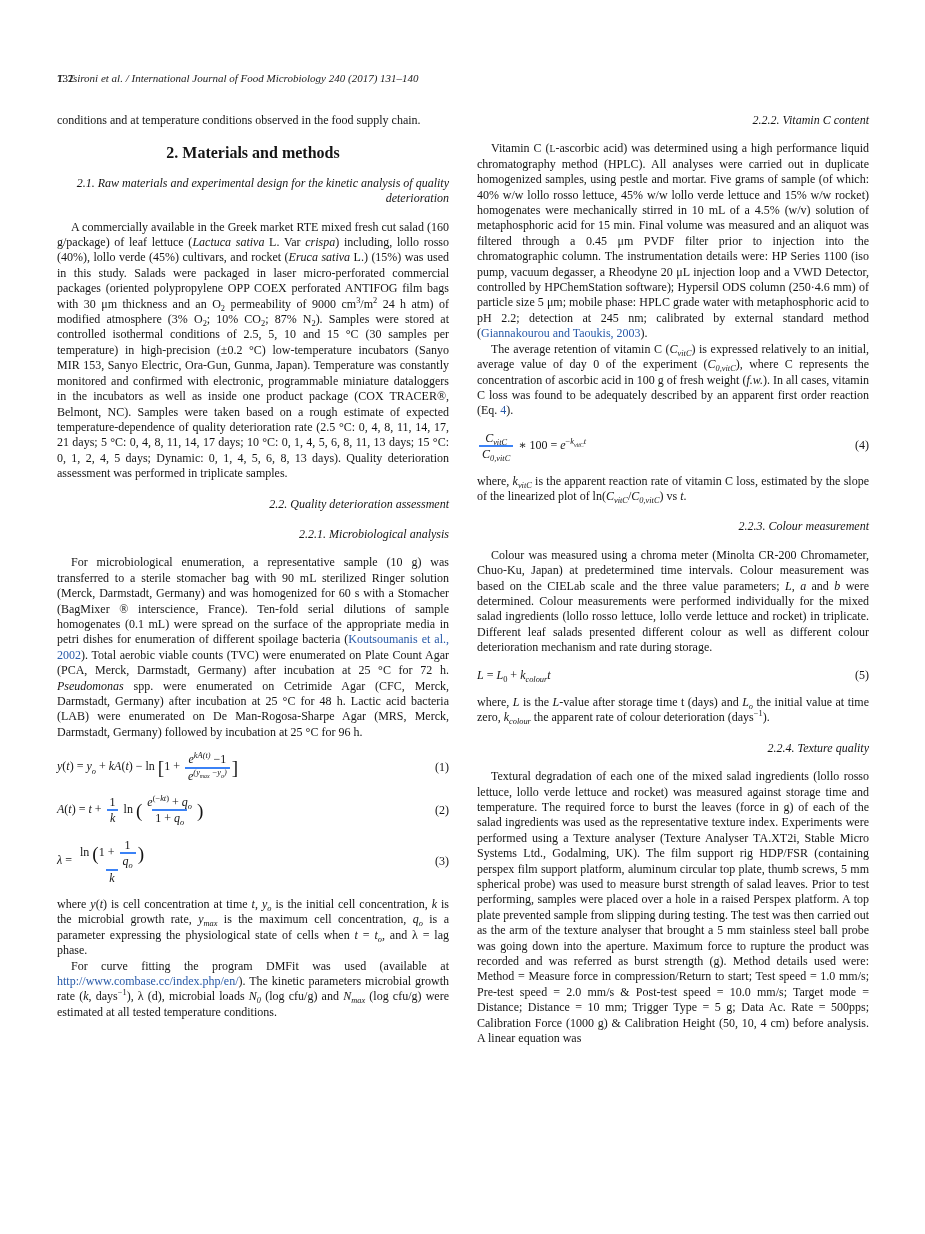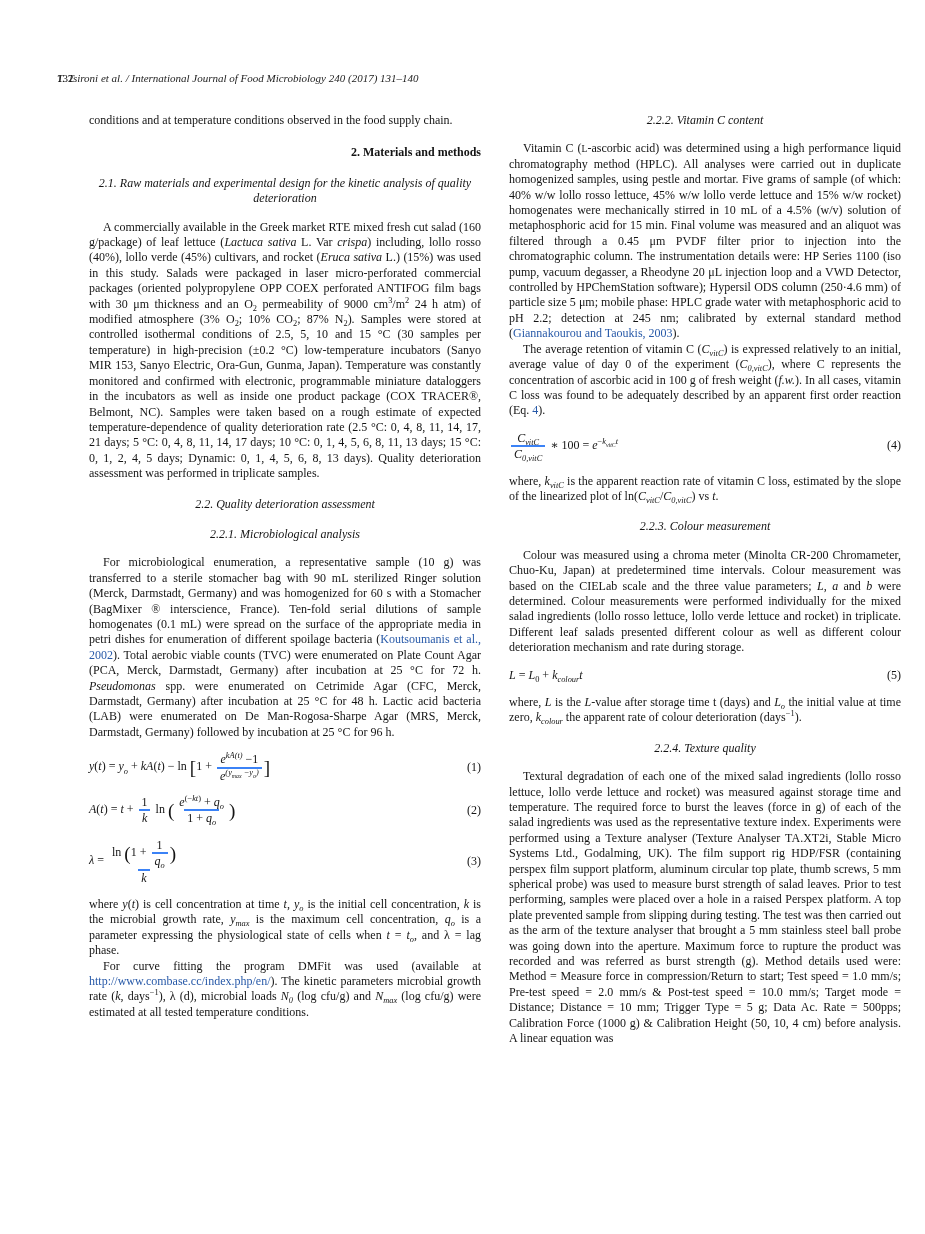--- a/index.html
+++ b/index.html
@@ -6,24 +6,24 @@
   html, body { background: #ffffff; }
   body {
     width: 925px; height: 1234px;
     font-family: "Liberation Serif", "DejaVu Serif", serif;
     color: #141414;
   }
   .page { width: 925px; height: 1234px; padding: 72px 56px 24px 57px; overflow: hidden; background: #fff; }
   .page-header { position: relative; height: 15px; margin-bottom: 26px; font-size: 11px; }
   .running-title { display: block; font-style: italic; color: #222; font-family: Liberation Serif, serif; }
   .page-number { position: absolute; left: 0; top: 0; font-style: normal; }
-  .columns { display: flex; gap: 28px; margin-left: 32px; }
+  .columns { display: flex; gap: 28px; }
   .col { width: 392px; flex: 0 0 392px; font-size: 12px; line-height: 15.4px; text-align: justify; hyphens: auto; -webkit-hyphens: auto; }
-  .sec-heading { font-size: 12px; font-weight: bold; margin: 17px 0 15px; text-align: right; font-family: Liberation Serif, serif; }
-  .subsec-heading { font-size: 12px; font-weight: normal; font-style: italic; margin: 15px 0 13px; text-align: center; }
+  .sec-heading { font-size: 16px; font-weight: bold; margin: 17px 0 15px; text-align: center; font-family: Liberation Serif, serif; }
+  .subsec-heading { font-size: 12px; font-weight: normal; font-style: italic; margin: 15px 0 13px; text-align: right; }
   .col > :first-child { margin-top: 0; }
   .para.indent { text-indent: 14px; }
   .link { color: var(--link-color, #2759a8); text-decoration: none; cursor: pointer; }
   .it { font-style: italic; }
   sub, sup { font-size: 0.7em; line-height: 0; }
   .smallcaps { font-size: 0.8em; }
   .equation { display: flex; align-items: center; justify-content: space-between; margin: 12px 0; font-size: 12px; text-align: left; }
   .eq-content { display: inline-block; }
   .eq-number { margin-left: 8px; white-space: nowrap; }
   .frac { display: inline-flex; flex-direction: column; align-items: center; vertical-align: middle; margin: 0 2px; line-height: 1.2; }

